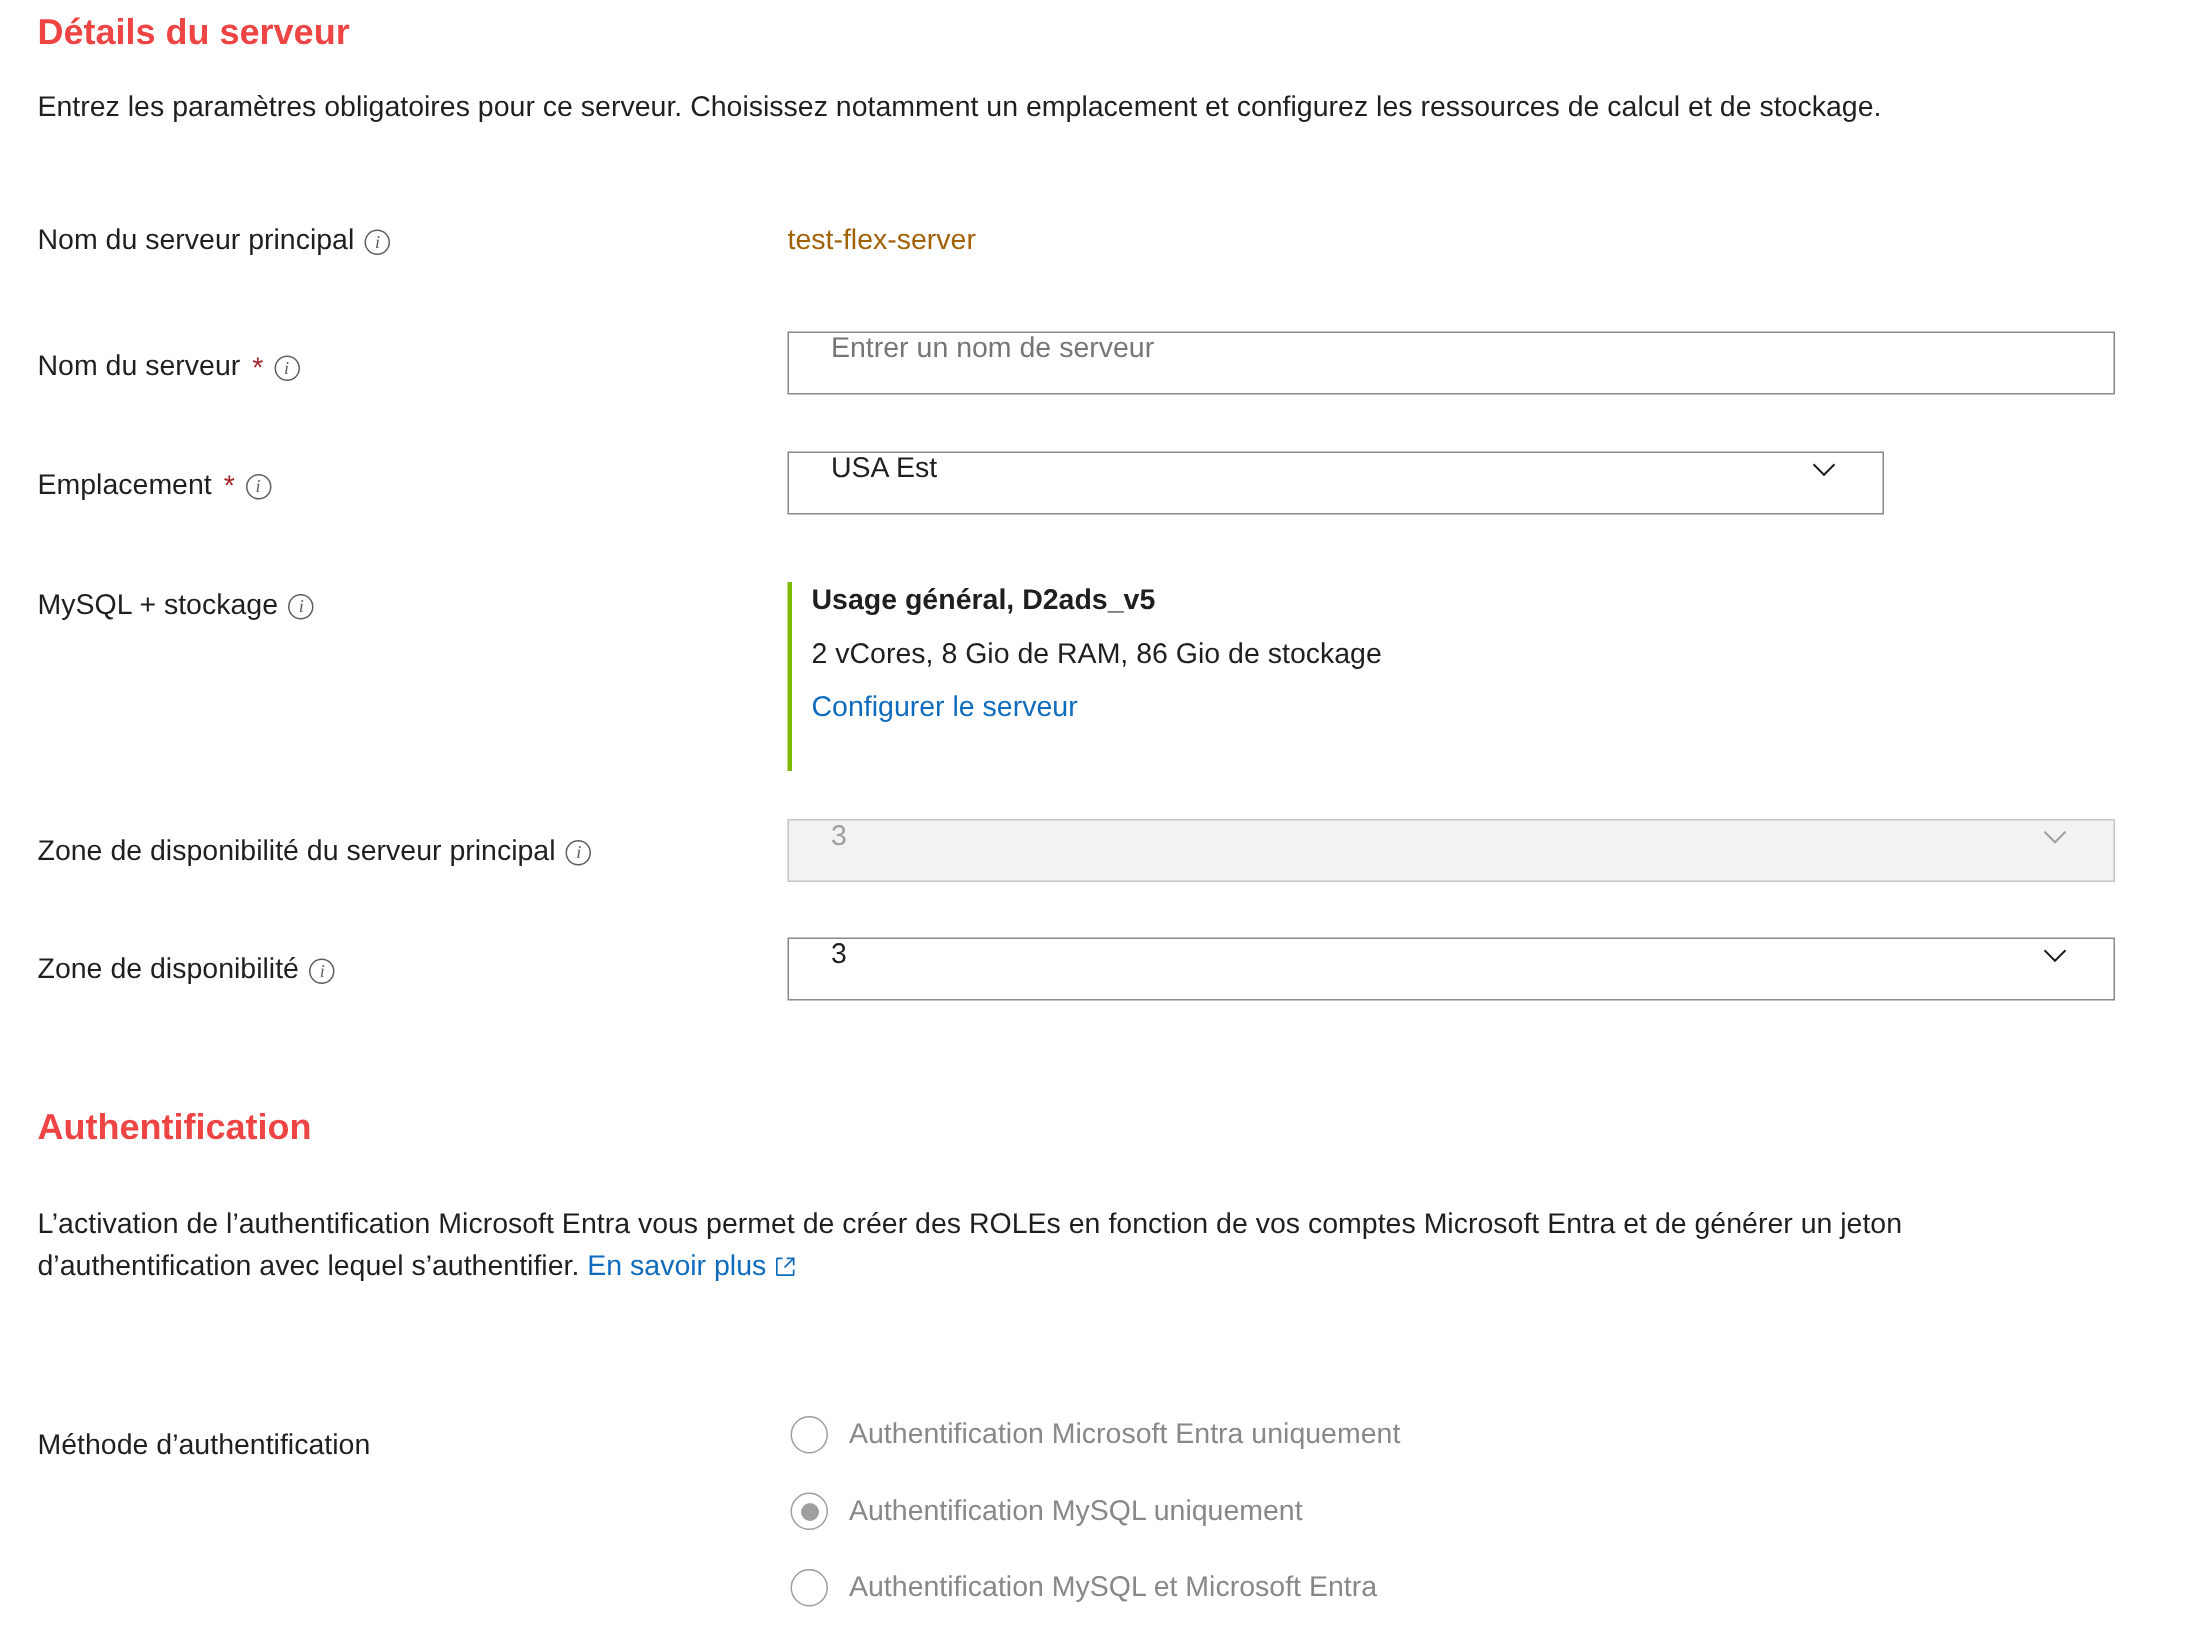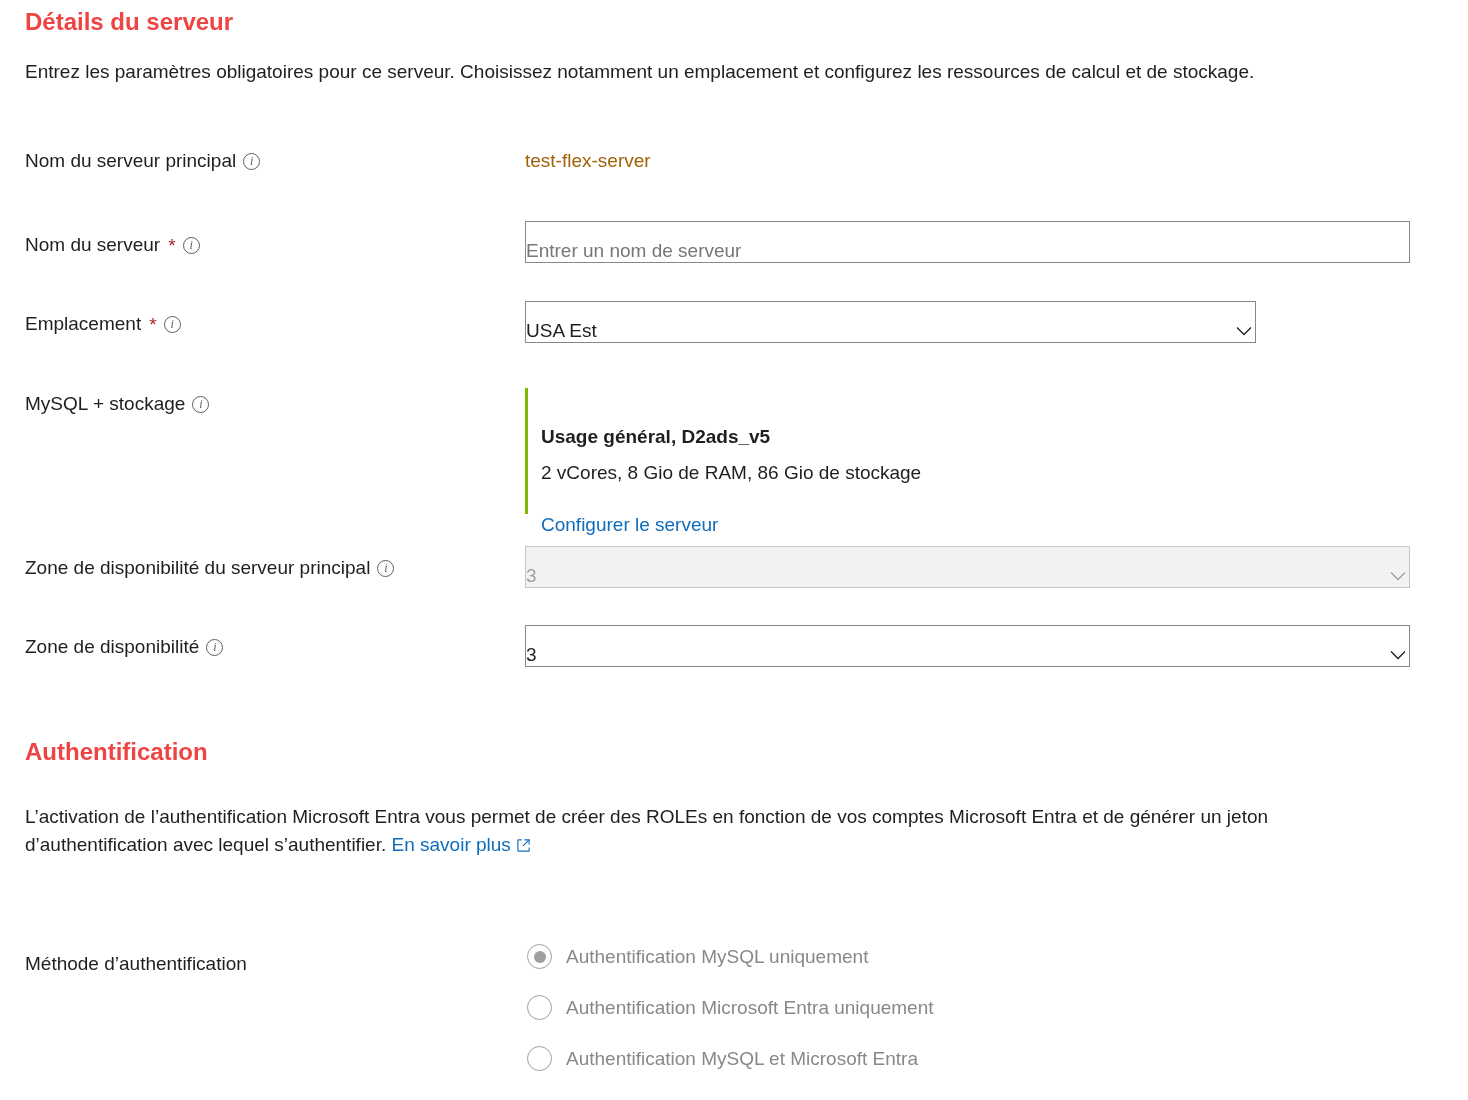--- a/index.html
+++ b/index.html
@@ -71,22 +71,22 @@
     font-size: 19px;
     color: #a16207;
   }
   .field {
     position: absolute;
     box-sizing: border-box;
     border: 1px solid #8a8886;
     background: #ffffff;
     height: 42px;
     display: flex;
-    align-items: flex-end;
-    padding: 0 0;
+    align-items: flex-start;
+    padding: 0 28px;
     font-size: 19px;
     color: #201f1e;
   }
   .field.placeholder {
     color: #767676;
   }
   .field.disabled {
     background: #f3f2f1;
     border-color: #c8c6c4;
     color: #a19f9d;
@@ -110,36 +110,35 @@
     position: absolute;
     border-left: 3px solid #7fba00;
     padding-left: 13px;
     box-sizing: border-box;
   }
   .compute-title {
     font-size: 19px;
     font-weight: bold;
     color: #201f1e;
     line-height: 1.4;
-    margin-top: 36px;
   }
   .compute-sub {
     font-size: 19px;
     color: #201f1e;
     line-height: 1.4;
     margin-top: 9px;
   }
   .link {
     color: #0f6cbd;
     font-size: 19px;
     text-decoration: none;
     cursor: pointer;
     line-height: 1.4;
     display: inline-block;
-    margin-top: 26px;
+    margin-top: 9px;
   }
   .inline-link {
     color: #0f6cbd;
     text-decoration: none;
     cursor: pointer;
   }
   .ext-icon {
     display: inline-block;
     vertical-align: -2px;
     margin-left: 5px;
@@ -262,31 +261,31 @@
     </span>
   </div>
 
   <div class="row-label" style="left:25px; top:953px;">
     <span>Méthode d’authentification</span>
   </div>
 
   <div class="radio-group" style="left:527px; top:931px;">
 
     <div class="radio-row">
+      <span class="radio"></span>
+      <span class="radio-label">Authentification Microsoft Entra uniquement</span>
+    </div>
+
+    <div class="radio-row">
       <span class="radio">
         <span class="dot"></span>
       </span>
       <span class="radio-label">Authentification MySQL uniquement</span>
     </div>
 
     <div class="radio-row">
       <span class="radio"></span>
-      <span class="radio-label">Authentification Microsoft Entra uniquement</span>
-    </div>
-
-    <div class="radio-row">
-      <span class="radio"></span>
       <span class="radio-label">Authentification MySQL et Microsoft Entra</span>
     </div>
 
   </div>
 
 </div>
 
 </body></html>

